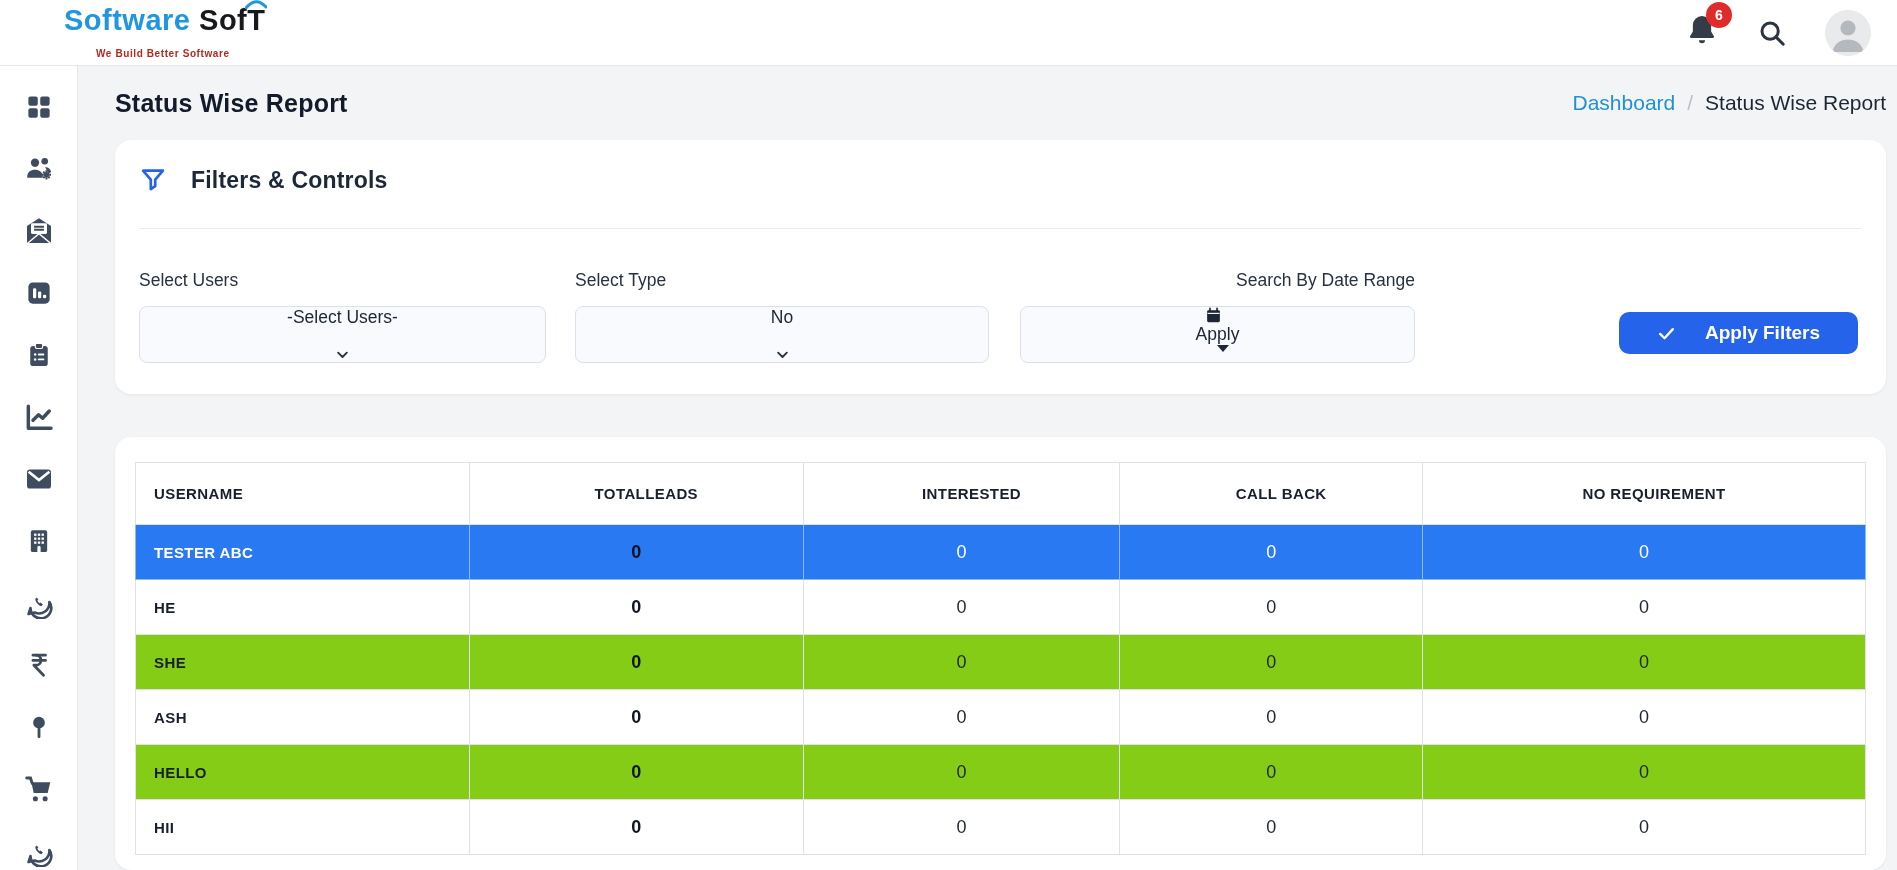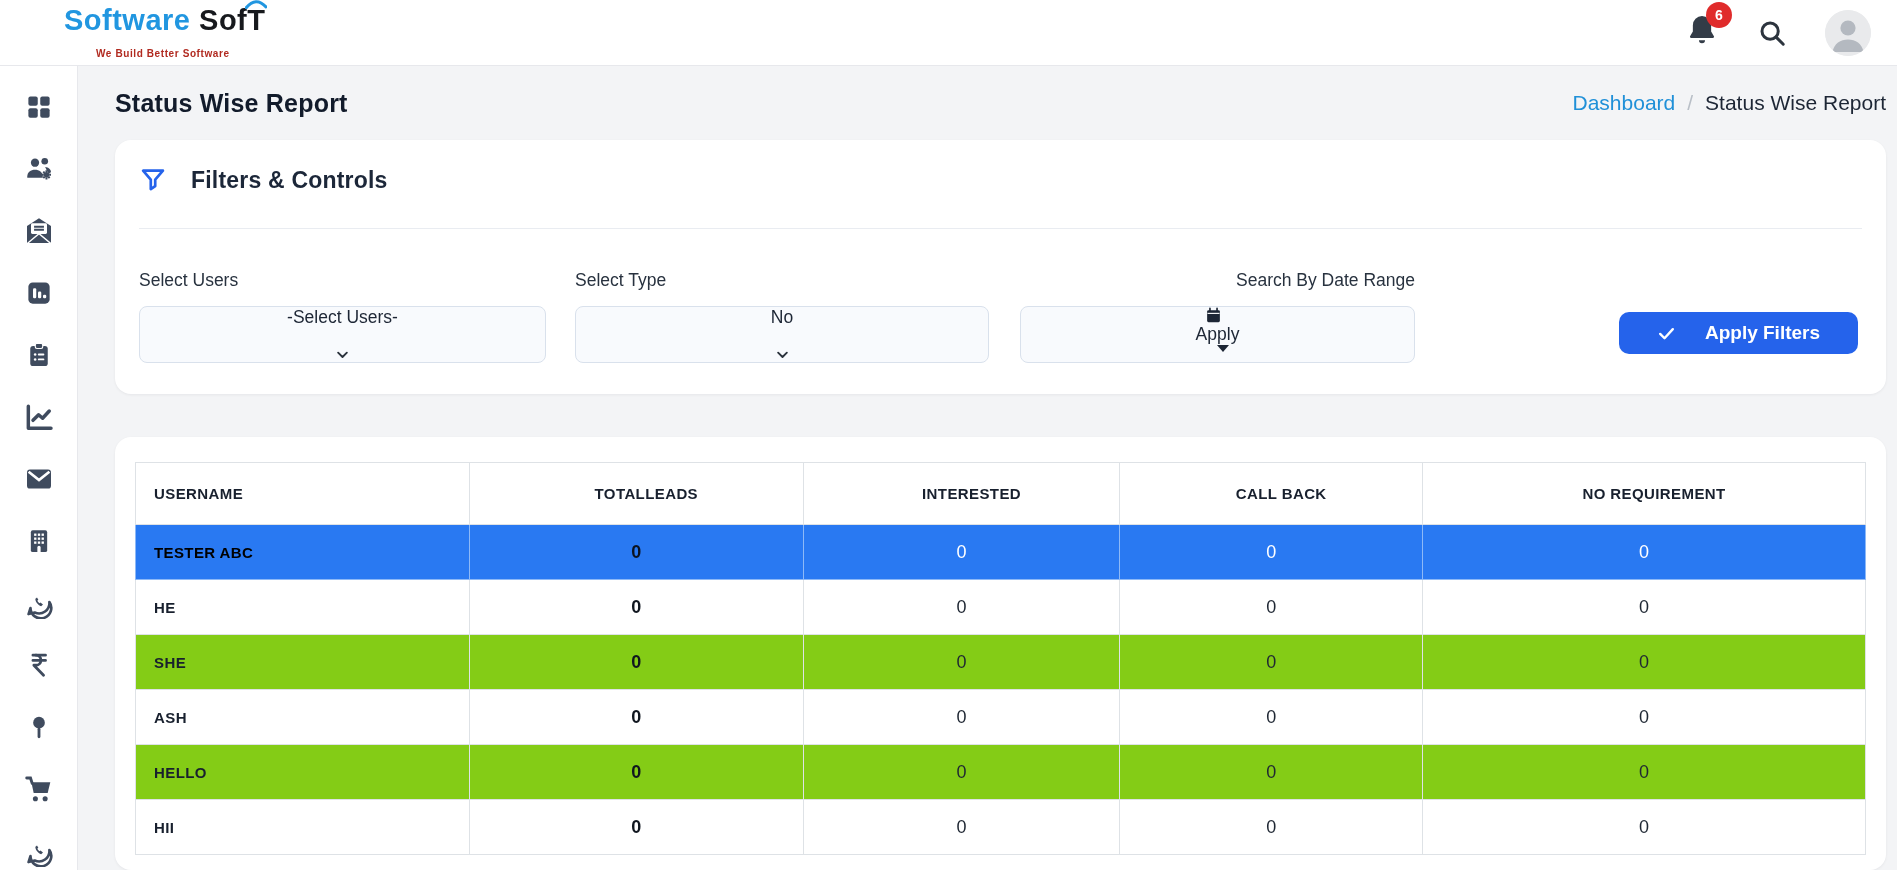--- a/index.html
+++ b/index.html
@@ -86,21 +86,21 @@
   .report th:first-child { text-align:left; padding-left:18px; }
   .report td {
     height:55px; border:1px solid #dee2e6; text-align:center;
     font-size:18px; color:#1f2733;
   }
   .report td.user { text-align:left; padding-left:18px; font-weight:700; font-size:15px; color:#18202e; letter-spacing:.4px; }
   .report td.lead { font-weight:700; color:#10161f; }
   .report tr.striped { background:#84cc16; }
   .report tr.selected { background:#2979f2; }
   .report tr.selected td { border-color:#8db9f7; color:#fff; }
-  .report tr.selected td.user { color:#000000; }
+  .report tr.selected td.user { color:#ffffff; }
   .report tr.selected td.lead { color:#0b1320; }
 </style>
 </head>
 <body>
 
 <div class="topbar">
   <div class="logo">
     <div class="logo-main">
       <span class="logo-primary">Software</span>
       <span class="logo-secondary">SofT</span>

